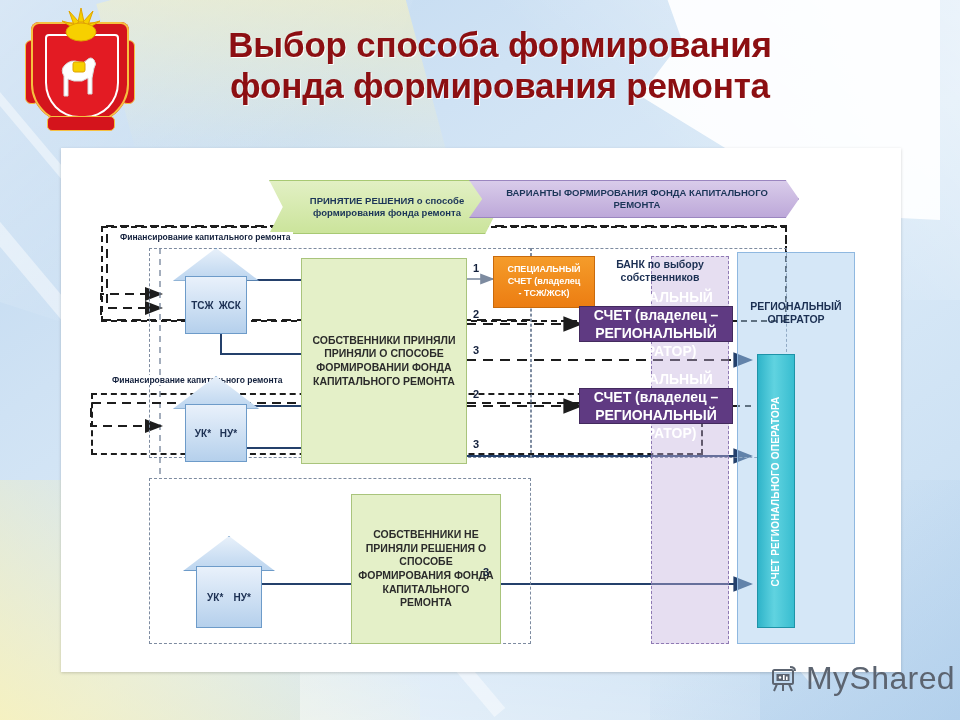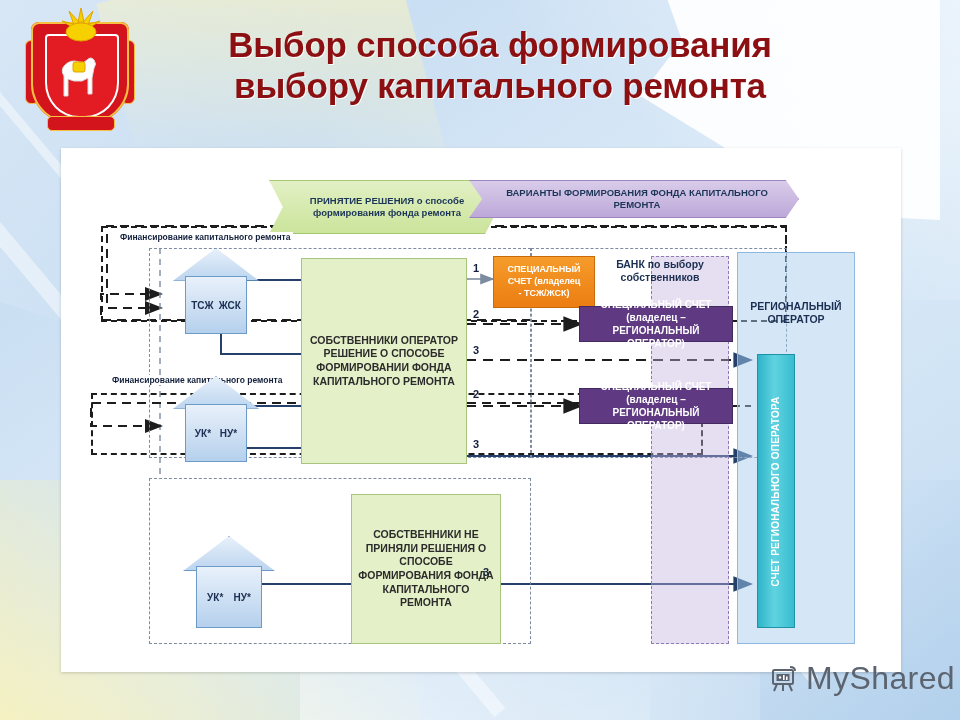--- a/index.html
+++ b/index.html
@@ -69,21 +69,21 @@
      clip-path:polygon(0 0,96% 0,100% 50%,96% 100%,0 100%,4% 50%);}
 
   
   .box{position:absolute;box-sizing:border-box;display:flex;align-items:center;
      justify-content:center;text-align:center;line-height:1.3;}
   .greenbox{background:#e4f0c8;border:1px solid #a9c47c;color:#2b2b2b;
      font-size:10.5px;font-weight:bold;padding:6px;}
   .orangebox{background:linear-gradient(180deg,#f59c2a,#ec7d12);border:1px solid #c96a0c;
      color:#fff;font-size:9px;font-weight:bold;padding:20px;}
   .purplebox{background:#5f3a82;border:1px solid #432a5e;color:#fff;
-     font-size:10px;font-weight:bold;padding:3px;}
+     font-size:14px;font-weight:bold;padding:3px;}
   .colhead{position:absolute;text-align:center;font-weight:bold;color:#1b2f52;
      font-size:10.5px;line-height:1.25;}
   .colband{position:absolute;box-sizing:border-box;}
   .band-bank{background:rgba(196,176,222,.42);border:1px dashed #8f7ab4;}
   .band-ro{background:rgba(168,204,238,.48);border:1px solid #8fb8e0;}
   .vbar{position:absolute;background:linear-gradient(90deg,#2fb4c9,#60d3e0 45%,#38bdd0);
      border:1px solid #1e93a8;display:flex;align-items:center;justify-content:center;}
   .vbar span{transform:rotate(-90deg);white-space:nowrap;color:#fff;font-weight:bold;
      font-size:10px;letter-spacing:.2px;}
 
@@ -142,21 +142,21 @@
   </svg>
   <svg class="camel" viewBox="0 0 46 52">
     <path d="M30 12 q4 -4 7 0 q3 4 0 8 l-2 10 v16 h-4 V30 l-6 3 -8 0 -6 -2 v17 H7 V28 q-4 -6 1 -11 q6 -6 14 -3 q5 2 8 -2 z" fill="#ffffff" stroke="#d9d9d9" stroke-width="1"></path>
     <rect x="16" y="14" width="12" height="10" rx="2" fill="#f7d000" stroke="#e0a400"></rect>
   </svg>
   <div class="ribbon rb"></div>
 </div>
 
 <div id="title">
   <div>Выбор способа формирования</div>
-  <div>выбору капитального ремонта</div>
+  <div>фонда формирования ремонта</div>
 </div>
 
 <div id="panel">
 <div id="canvas">
 
   <svg width="840" height="524" style="position:absolute;left:0;top:0">
     <defs>
       <marker id="ahDark" markerWidth="9" markerHeight="7" refX="8" refY="3.5" orient="auto">
         <path d="M0,0 L9,3.5 L0,7 z" fill="#1d1d1d"></path>
       </marker>
@@ -242,21 +242,21 @@
   </div>
 
   <div class="house" style="left:122px;top:388px;width:92px;height:92px;">
     <div class="roof"></div>
     <div class="body">
       <span>УК*</span>
       <span>НУ*</span>
     </div>
   </div>
 
-  <div class="box greenbox" style="left:240px;top:110px;width:166px;height:206px;">СОБСТВЕННИКИ ОПЕРАТОР РЕШЕНИЕ О СПОСОБЕ ФОРМИРОВАНИИ ФОНДА КАПИТАЛЬНОГО РЕМОНТА</div>
+  <div class="box greenbox" style="left:240px;top:110px;width:166px;height:206px;">СОБСТВЕННИКИ ПРИНЯЛИ ПРИНЯЛИ О СПОСОБЕ ФОРМИРОВАНИИ ФОНДА КАПИТАЛЬНОГО РЕМОНТА</div>
   <div class="box greenbox" style="left:290px;top:346px;width:150px;height:150px;">СОБСТВЕННИКИ НЕ ПРИНЯЛИ РЕШЕНИЯ О СПОСОБЕ ФОРМИРОВАНИЯ ФОНДА КАПИТАЛЬНОГО РЕМОНТА</div>
 
   <div class="colhead" style="left:524px;top:110px;width:150px;">
     <span>БАНК по выбору</span><br>
     <span>собственников</span>
   </div>
   <div class="colhead" style="left:676px;top:112px;width:118px;margin-top:40px;">
     <span>РЕГИОНАЛЬНЫЙ</span><br>
     <span>ОПЕРАТОР</span>
   </div>

